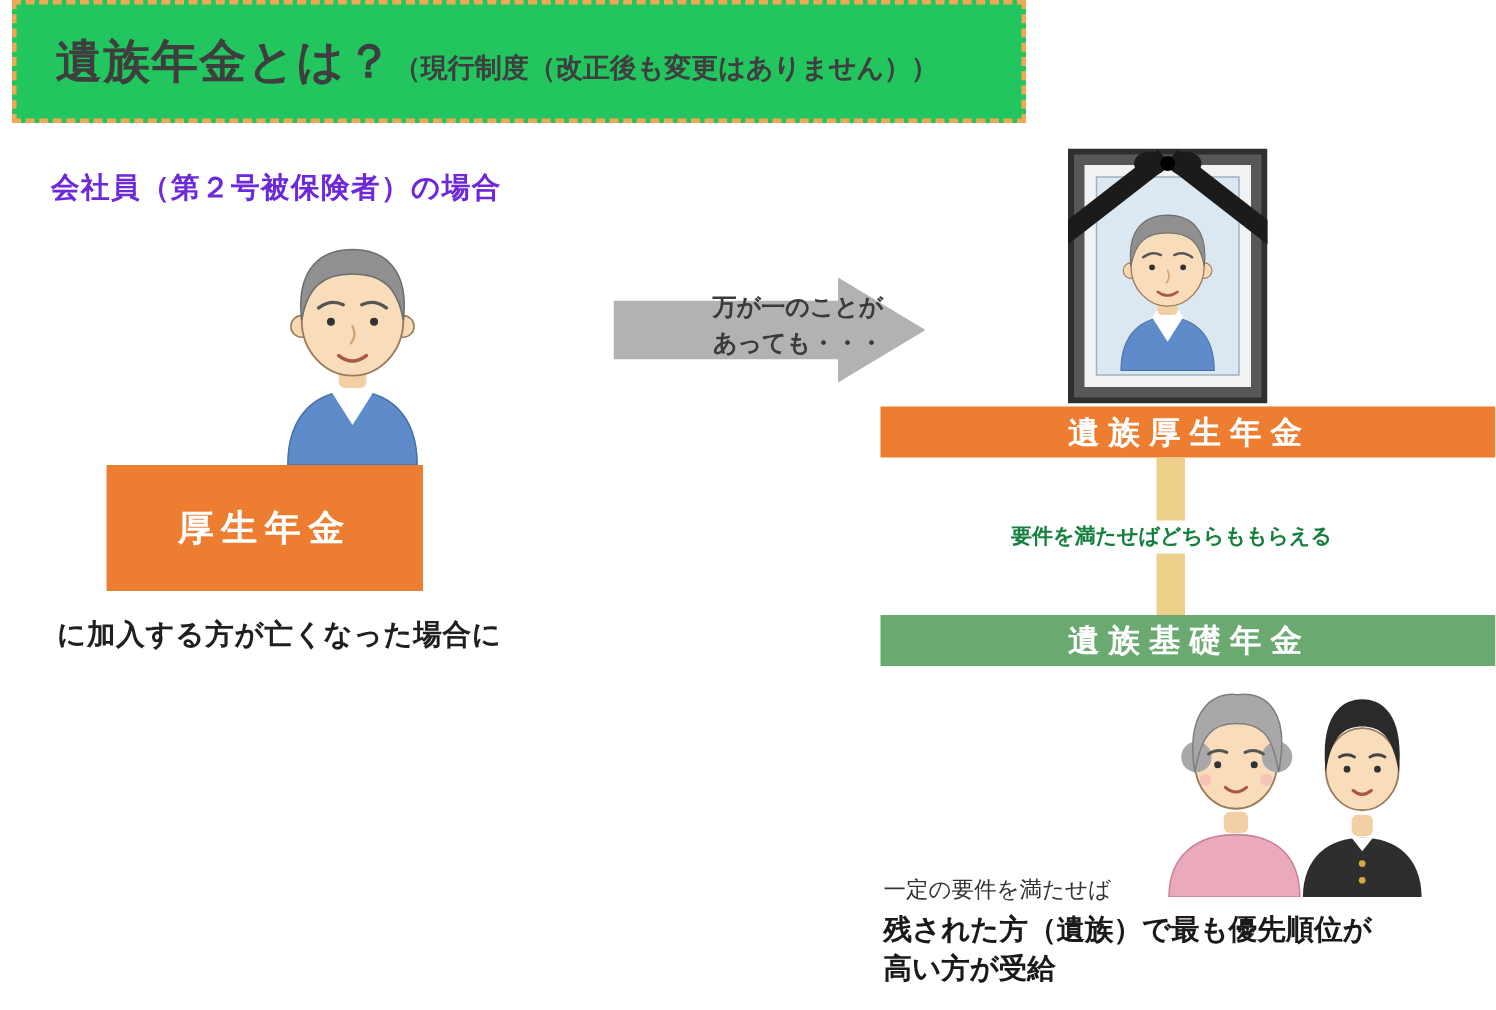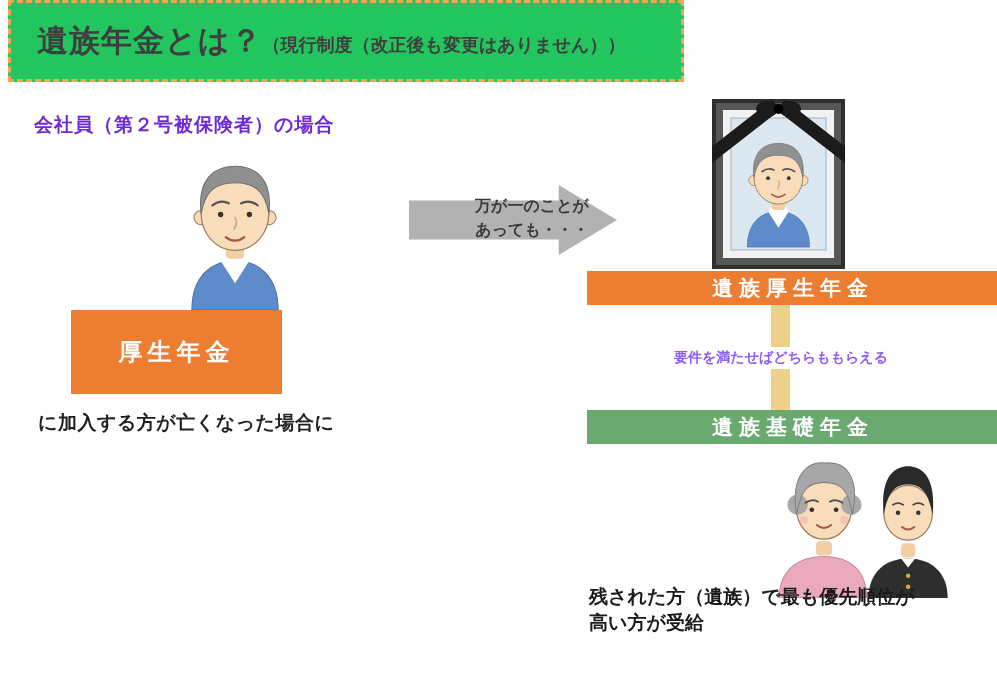--- a/index.html
+++ b/index.html
@@ -55,21 +55,21 @@
   }
   .bar-kousei{top:271px;background:#ED7D31;}
   .bar-kiso{top:410px;background:#6AAA70;}
 
   .connector-band{left:771px;top:305px;width:19px;height:105px;background:#EDD18A;}
   .connector-note{
     left:575px;top:347px;width:412px;display:flex;justify-content:center;
   }
   .connector-note span{
     background:#ffffff;padding:2px 8px;
-    font-size:14px;font-weight:bold;color:#8b5cf6;white-space:nowrap;
+    font-size:14px;font-weight:bold;color:#15803d;white-space:nowrap;
   }
 
   
   .notes{left:589px;top:584px;}
   .note-small{font-size:15px;font-weight:400;color:#333;margin-bottom:5px;}
   .note-bold{font-size:19px;font-weight:bold;color:#1A1A1A;line-height:1.38;}
 </style>
 </head>
 <body>
 
@@ -181,17 +181,18 @@
       <path d="M119,58 C115,20 130,10 143,10 C156,10 171,20 167,58 C163,34 155,28 143,28 C131,28 123,34 119,58 Z" fill="#2A2A2A"></path>
       <path d="M128,48 Q133,45 138,48" stroke="#444" stroke-width="1.8" fill="none" stroke-linecap="round"></path>
       <path d="M148,48 Q153,45 158,48" stroke="#444" stroke-width="1.8" fill="none" stroke-linecap="round"></path>
       <circle cx="133" cy="56" r="2.2" fill="#333"></circle>
       <circle cx="153" cy="56" r="2.2" fill="#333"></circle>
       <path d="M137,70 Q143,75 149,70" stroke="#A85648" stroke-width="2" fill="none" stroke-linecap="round"></path>
     </svg>
   </div>
 
   <div class="abs notes">
+    <div class="note-small">一定の要件を満たせば</div>
     <div class="note-bold">残された方（遺族）で最も優先順位が</div>
     <div class="note-bold">高い方が受給</div>
   </div>
 
 </div>
 
 </body></html>

